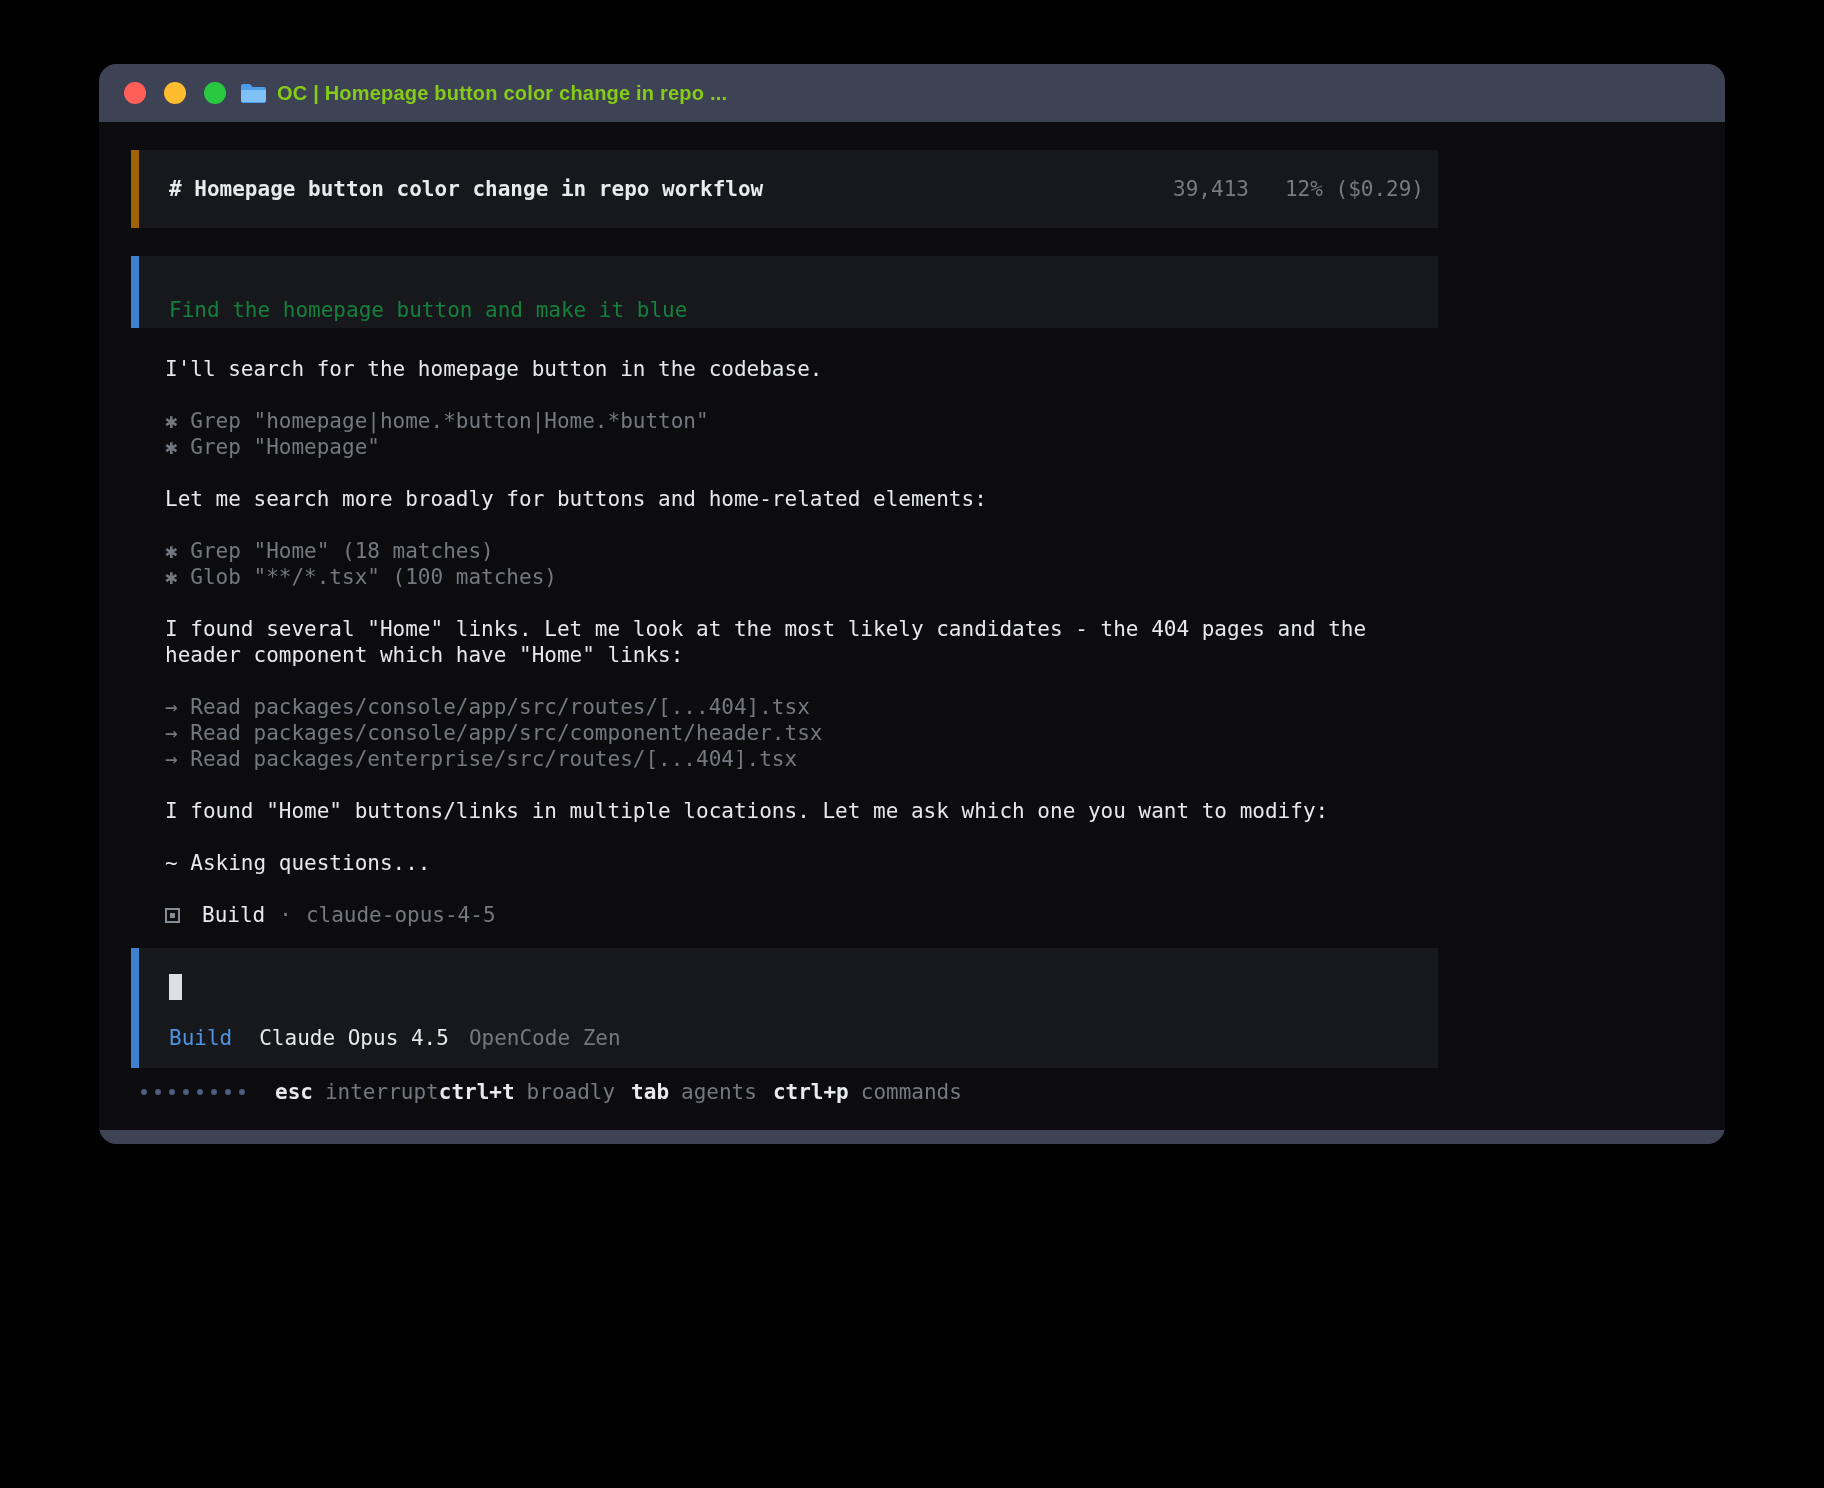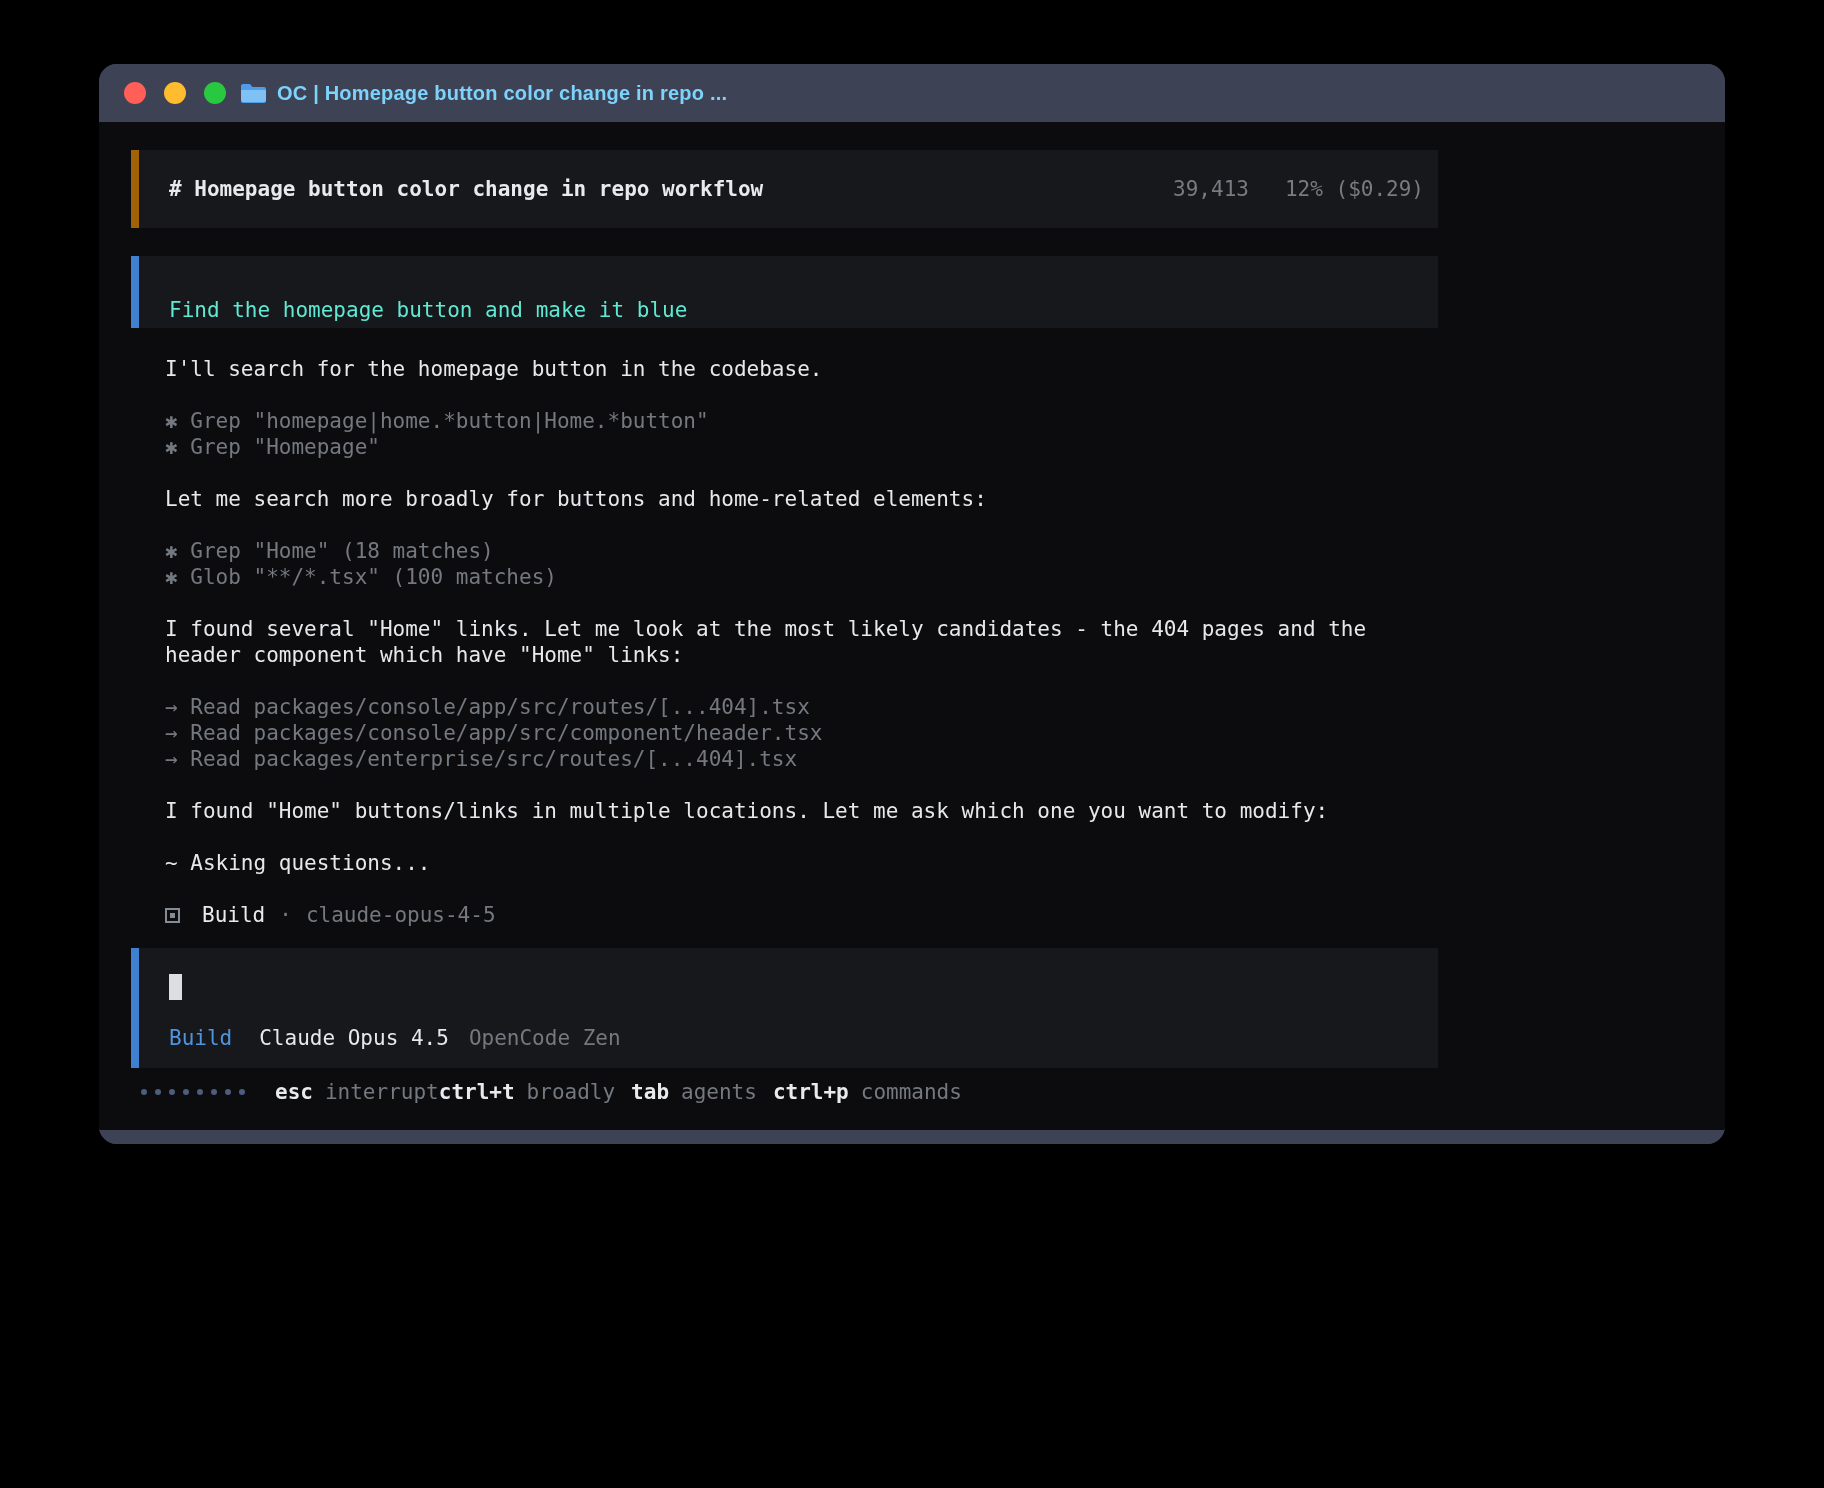--- a/index.html
+++ b/index.html
@@ -13,37 +13,37 @@
   }
 
   
   .titlebar{ flex:0 0 58px; display:flex; align-items:center; padding:0 25px; background:#3d4254; }
   .lights{ display:flex; gap:18px; align-items:center; }
   .light{ width:22px; height:22px; border-radius:50%; display:inline-block; }
   .light.red{ background:#ff5f57; }
   .light.yellow{ background:#febc2e; }
   .light.green{ background:#28c840; }
   .folder{ margin-left:14px; display:flex; align-items:center; }
-  .wtitle{ margin-left:10px; font:700 20px "Liberation Sans",sans-serif; color:#7dd3fc; letter-spacing:.2px;
+  .wtitle{ margin-left:10px; font:700 20px "Liberation Sans",sans-serif; color:#84cc16; letter-spacing:.2px;
            white-space:nowrap; overflow:hidden; }
 
   
   .content{ flex:1 1 auto; background:#0c0c0e; color:#e6e8ea;
             font:21px/26px "DejaVu Sans Mono",monospace; overflow:hidden; }
   .bottomstrip{ flex:0 0 14px; background:#3d4254; }
 
   .block{ margin:28px 0 0 32px; width:1307px; background:#17181b;
           border-left:8px solid #a16207; padding:0 14px 0 30px; }
 
   .header-block{ height:78px; display:flex; align-items:center; justify-content:space-between; }
   .session-title{ font-weight:700; color:#e8eaec; white-space:pre; }
   .session-stats{ display:flex; gap:36px; color:#777b82; white-space:pre; }
 
   .user-block{ height:72px; display:flex; align-items:center; border-left-color:#4080d0; }
-  .user-block p{ color:#5eead4;margin-top:36px; }
+  .user-block p{ color:#15803d;margin-top:36px; }
 
   .transcript{ margin:28px 0 0 66px; width:1273px; }
   .transcript > * + *{ margin-top:26px; }
   .transcript p{ margin:0; }
   .tool{ color:#74787f; }
 
   .agent-line{ display:flex; align-items:center; gap:14px; }
   .agent-icon{ width:15px; height:15px; border:2px solid #868c95; display:inline-block;
                position:relative; margin-right:8px; }
   .agent-icon::after{ content:""; position:absolute; left:50%; top:50%; width:5px; height:5px;

